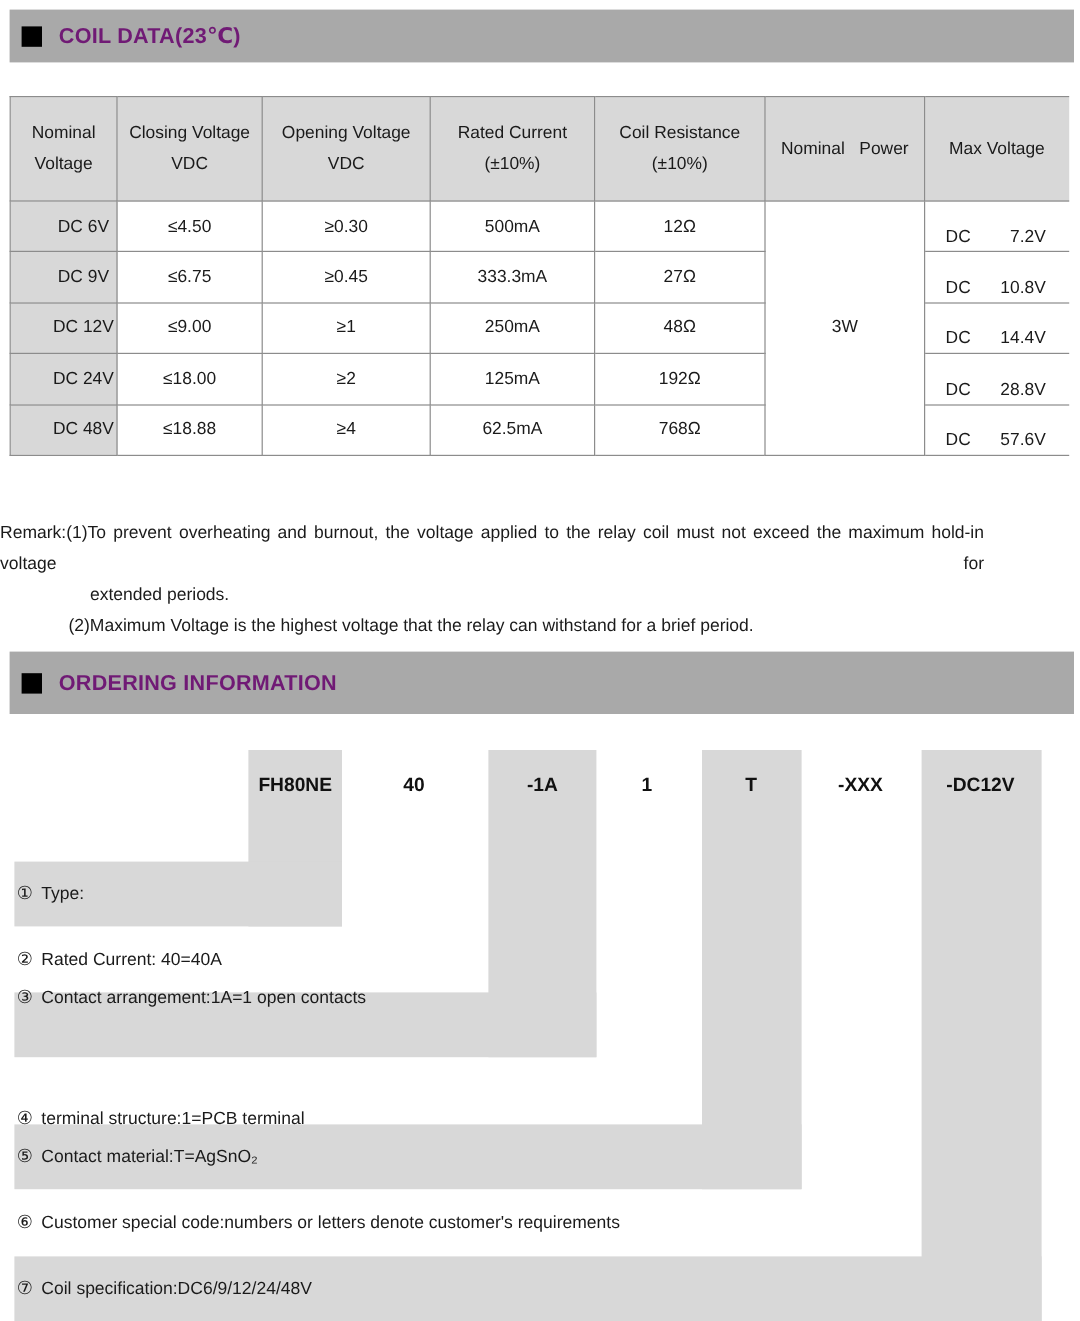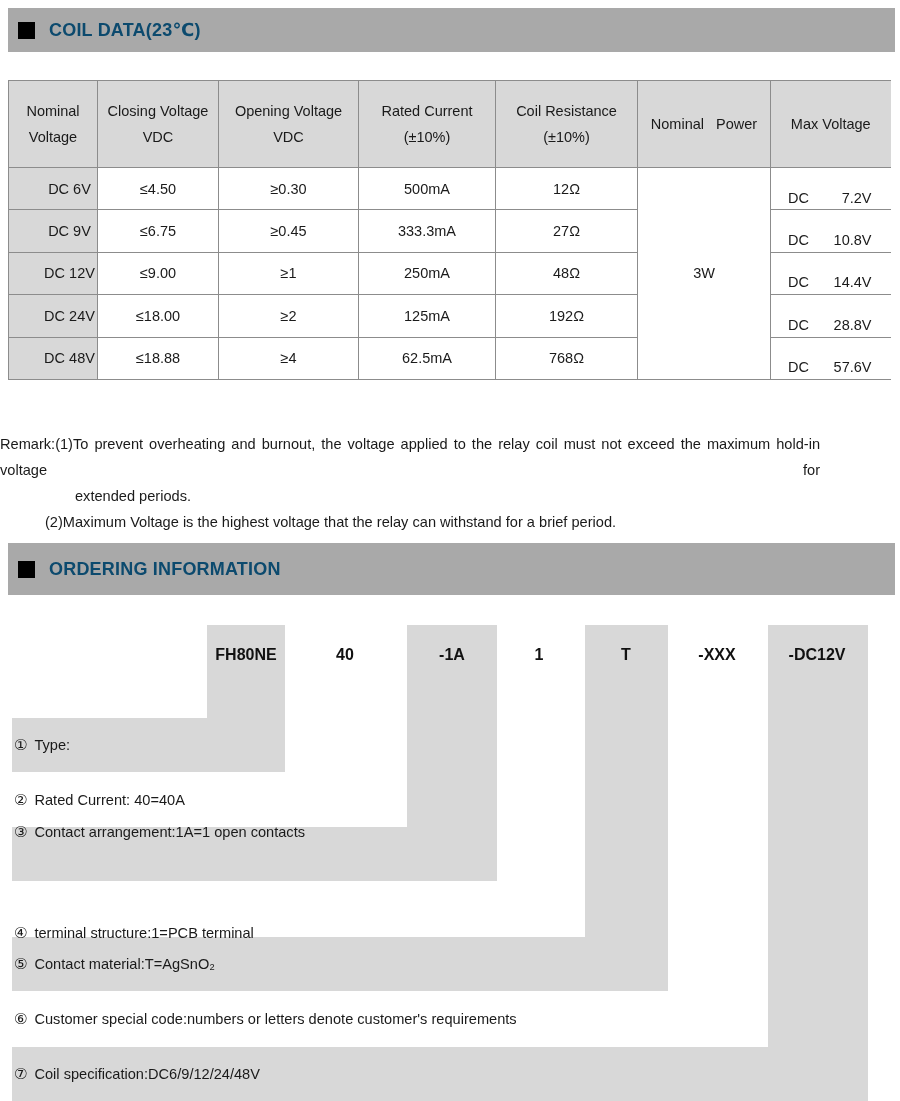--- a/index.html
+++ b/index.html
@@ -4,40 +4,40 @@
 <style>
   html,body{margin:0;padding:0;background:#fff;}
   #page{position:relative;width:900px;height:1101px;background:#fff;overflow:hidden;
         font-family:"Liberation Sans","DejaVu Sans",sans-serif;color:#1a1a1a;}
 
   
   .section-bar{position:absolute;left:8px;width:887px;background:#a9a9a9;
                display:flex;align-items:center;}
   .section-bar .sq{display:inline-block;width:17px;height:17px;background:#000;
                    margin:0 14px 0 10px;flex:0 0 auto;}
-  .section-bar .title{font-size:18px;font-weight:bold;color:#0c4a6e;letter-spacing:0.2px;}
+  .section-bar .title{font-size:18px;font-weight:bold;color:#701a75;letter-spacing:0.2px;}
 
   
   table.coil{position:absolute;left:8px;top:80px;border-collapse:collapse;table-layout:fixed;
              width:882px;font-size:14.5px;}
   table.coil td,table.coil th{border:1px solid #8c8c8c;text-align:center;vertical-align:middle;
              padding:0;font-weight:normal;}
   table.coil th{background:#d8d8d8;white-space:pre-wrap;line-height:1.8;}
   table.coil td.rowhead{background:#d8d8d8;padding-left:33px;}
   table.coil tr.hdr{height:87px;}
   table.coil tr.data{height:42.4px;}
   table.coil td.last,table.coil th.last{border-right:none;}
   td.maxv{padding:0 !important;}
   .maxv-inner{display:flex;justify-content:space-between;padding:0 19px 0 17px;margin-top:18px;}
 
   
   .remark{position:absolute;left:0;top:431px;width:820px;font-size:14.6px;line-height:26px;}
   .remark .l1{text-align:justify;text-align-last:justify;}
   .remark .l2{padding-left:75px;}
-  .remark .l3{padding-left:45px;}
+  .remark .l3{padding-left:57px;}
 
   
   .gray-block{position:absolute;background:#d8d8d8;}
   .code-label{position:absolute;top:646px;width:130px;text-align:center;
               font-size:16px;font-weight:bold;color:#111;}
   .ord-item{position:absolute;left:14px;font-size:14.6px;line-height:18px;white-space:nowrap;}
   .ord-item .num{font-size:15px;margin-right:7px;}
 </style>
 </head>
 <body>

